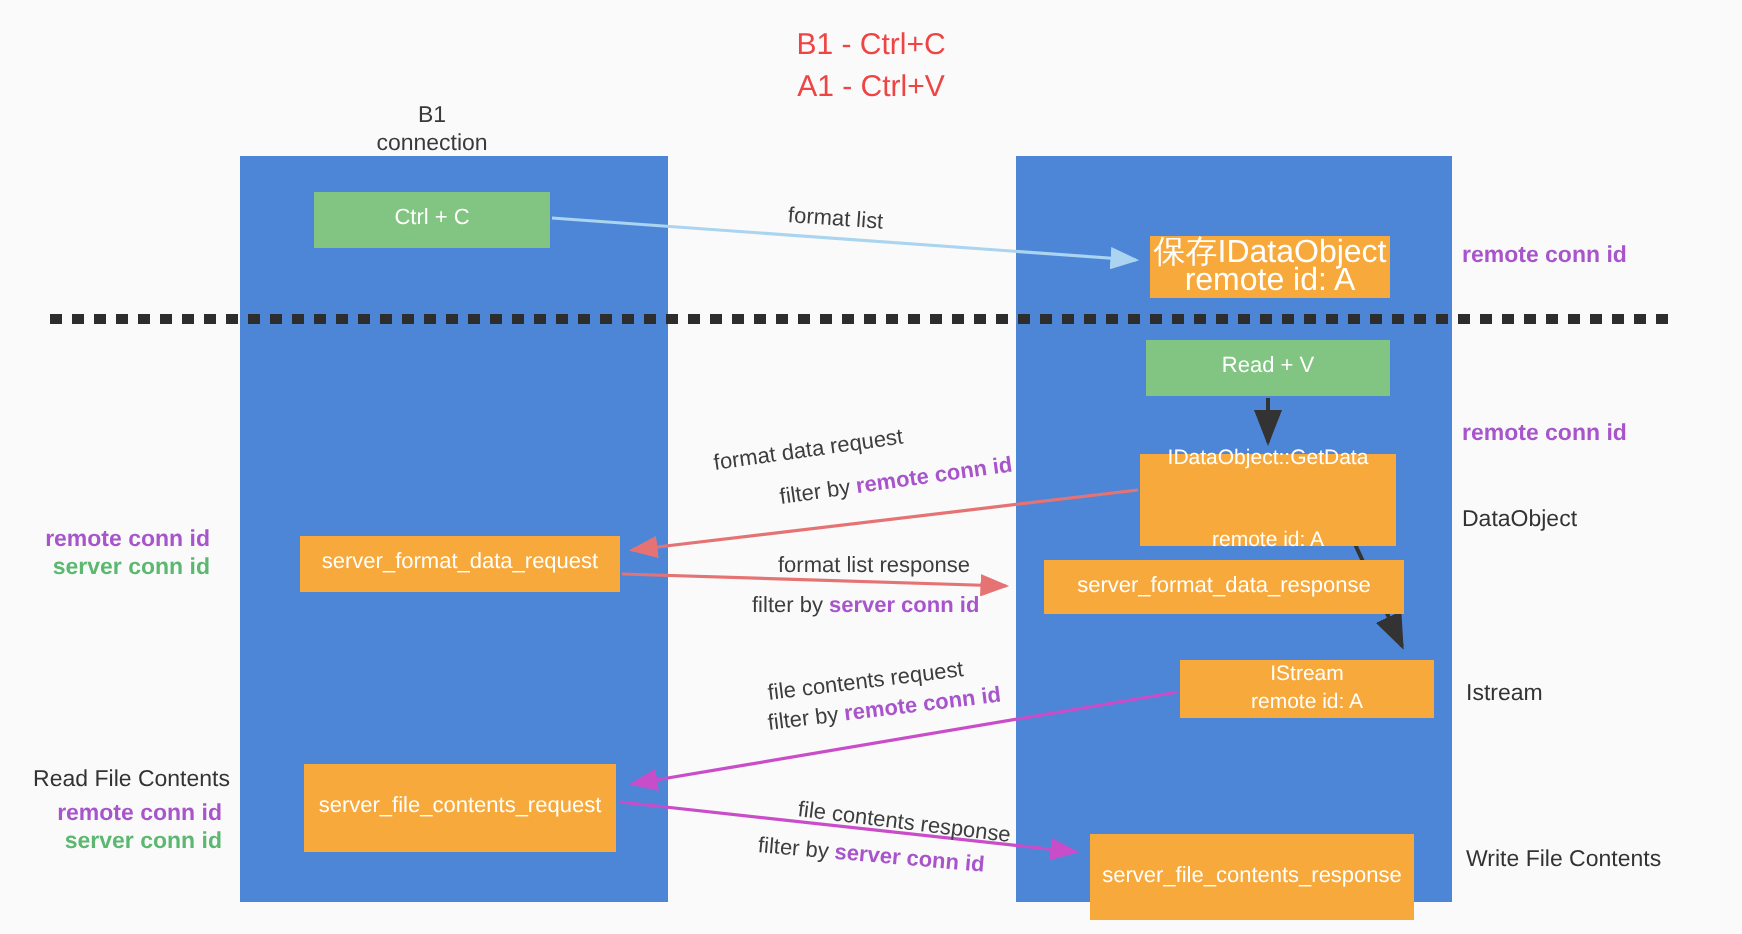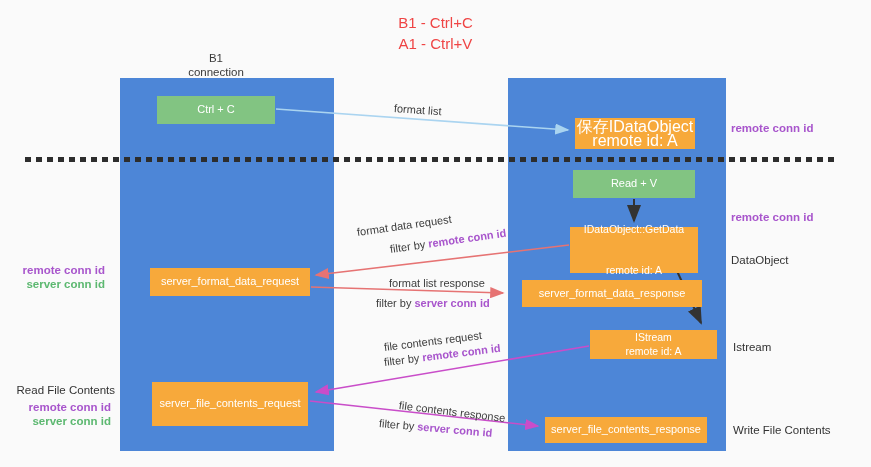--- a/index.html
+++ b/index.html
@@ -116,21 +116,21 @@
 
   <div class="node orange" style="left:590px; top:330px; width:127px; height:29px; font-size:10.5px;">
     <div>IStream</div>
     <div>remote id: A</div>
   </div>
 
   <div class="node orange" style="left:152px; top:382px; width:156px; height:44px;">
     <div>server_file_contents_request</div>
   </div>
 
-  <div class="node orange" style="left:545px; top:417px; width:162px; height:26px;">
+  <div class="node orange" style="left:545px; top:417px; width:162px; height:43px;">
     <div>server_file_contents_response</div>
   </div>
 
   <div class="side-label purple" style="left:731px; top:122px;">remote conn id</div>
   <div class="side-label purple" style="left:731px; top:211px;">remote conn id</div>
   <div class="side-label" style="left:731px; top:224px;margin-top:30px;">DataObject</div>
   <div class="side-label" style="left:733px; top:341px;">Istream</div>
   <div class="side-label" style="left:733px; top:424px;">Write File Contents</div>
 
   <div class="side-label right-align purple" style="right:766px; top:264px;">remote conn id</div>

